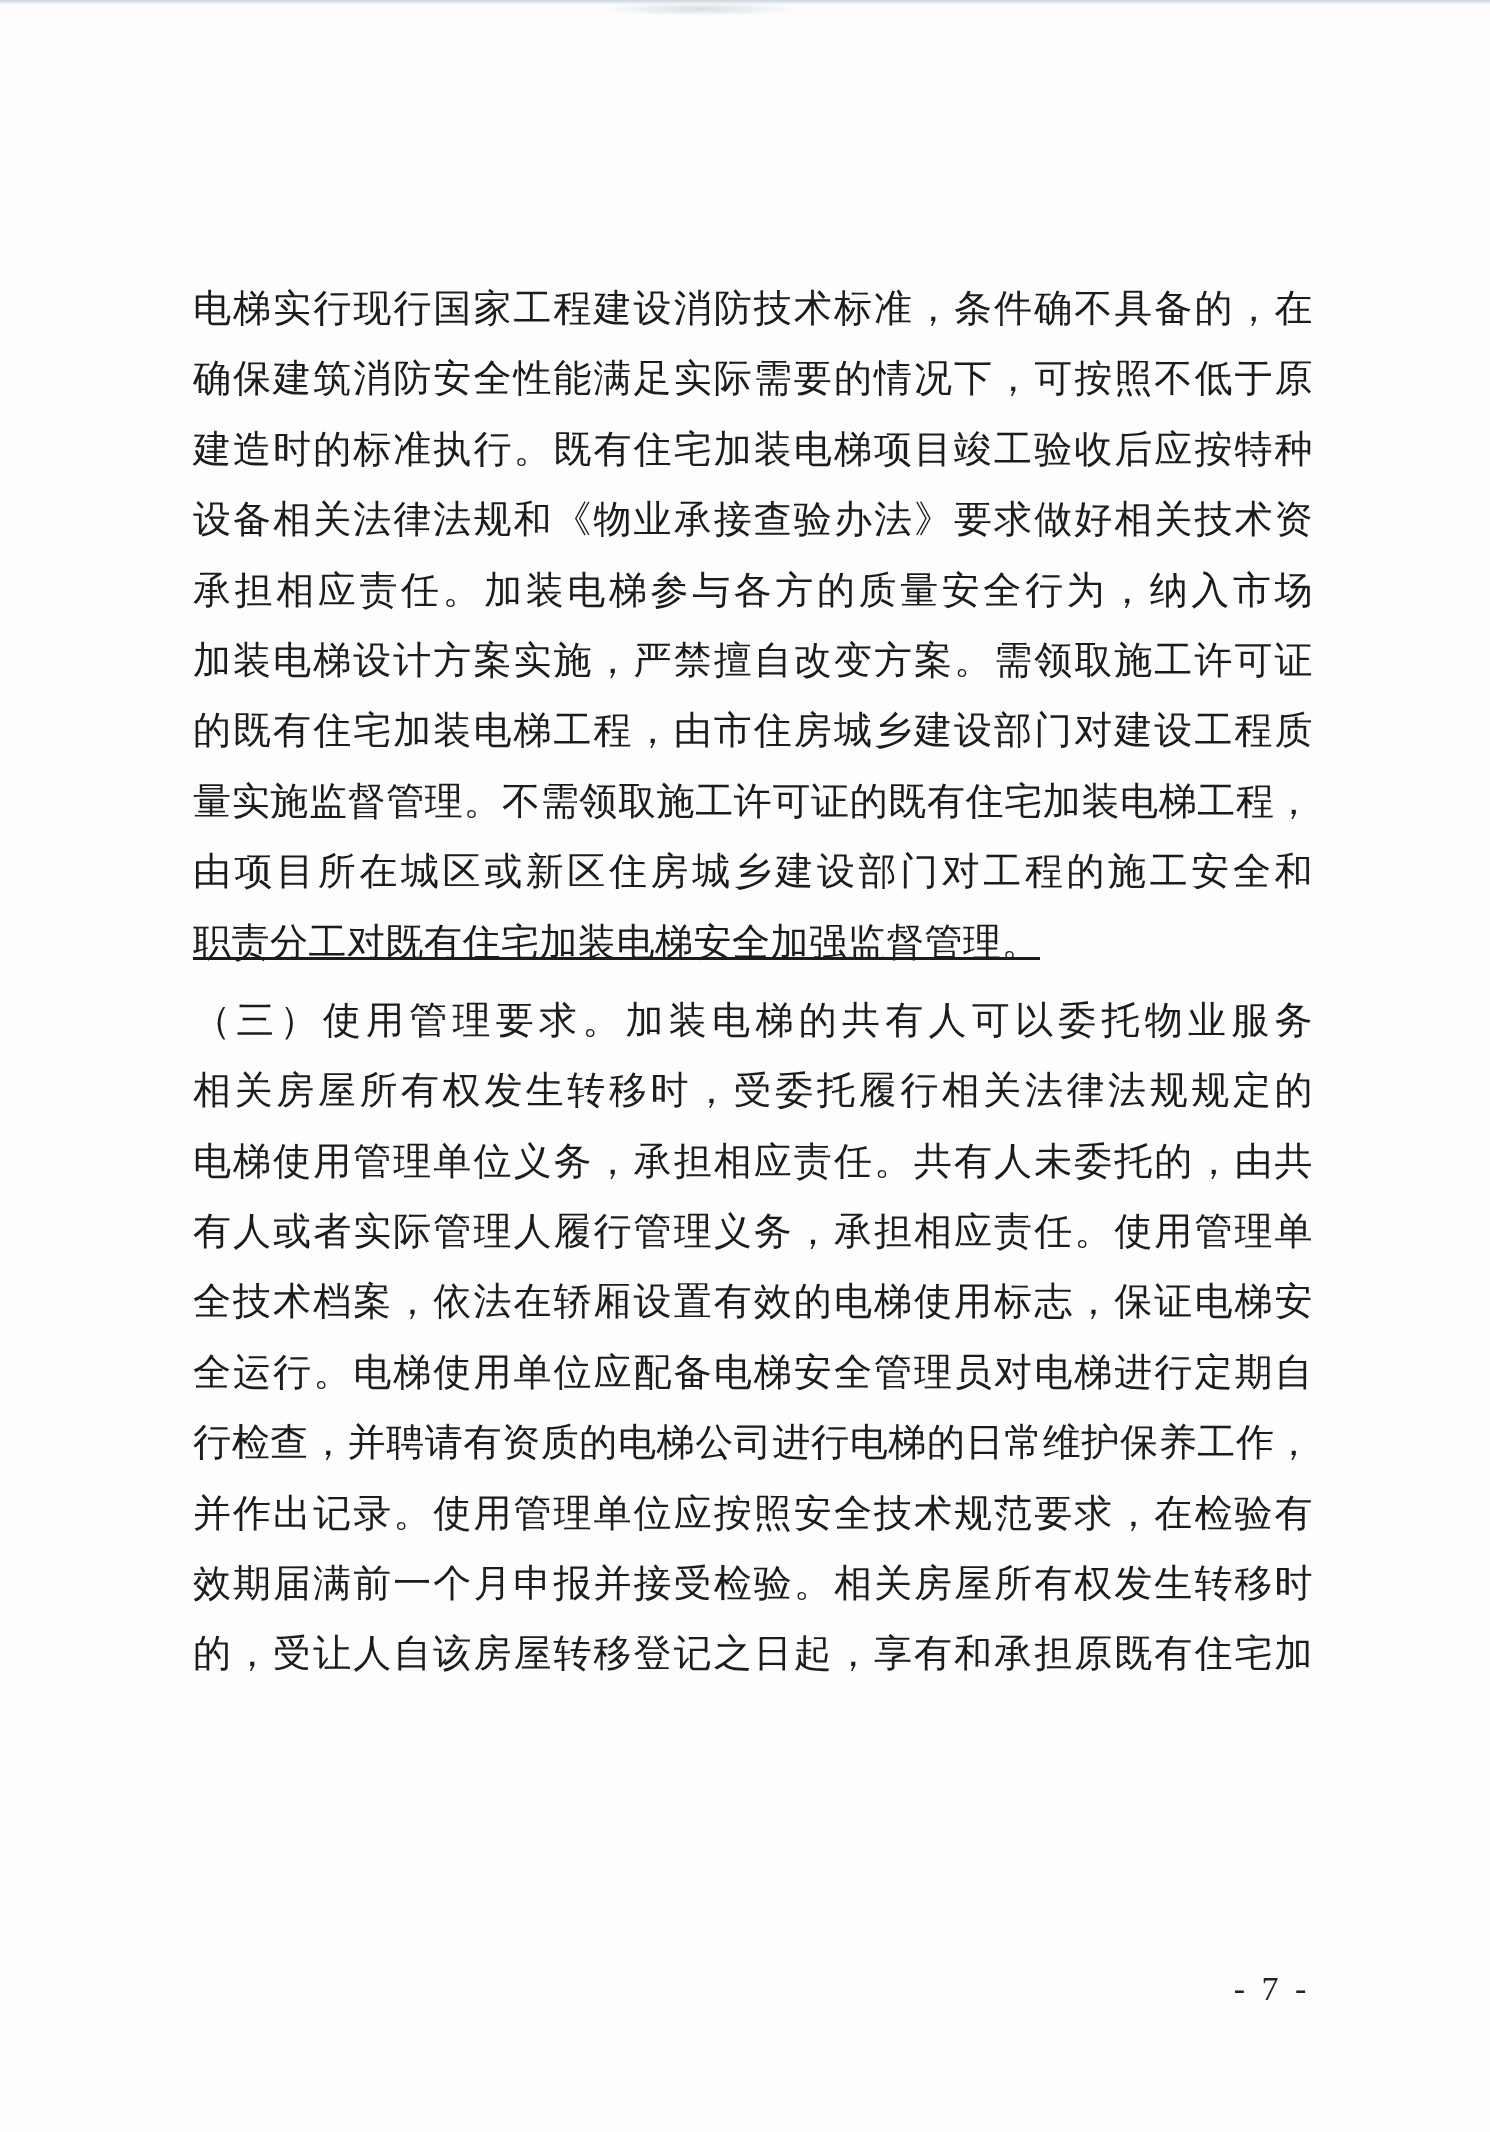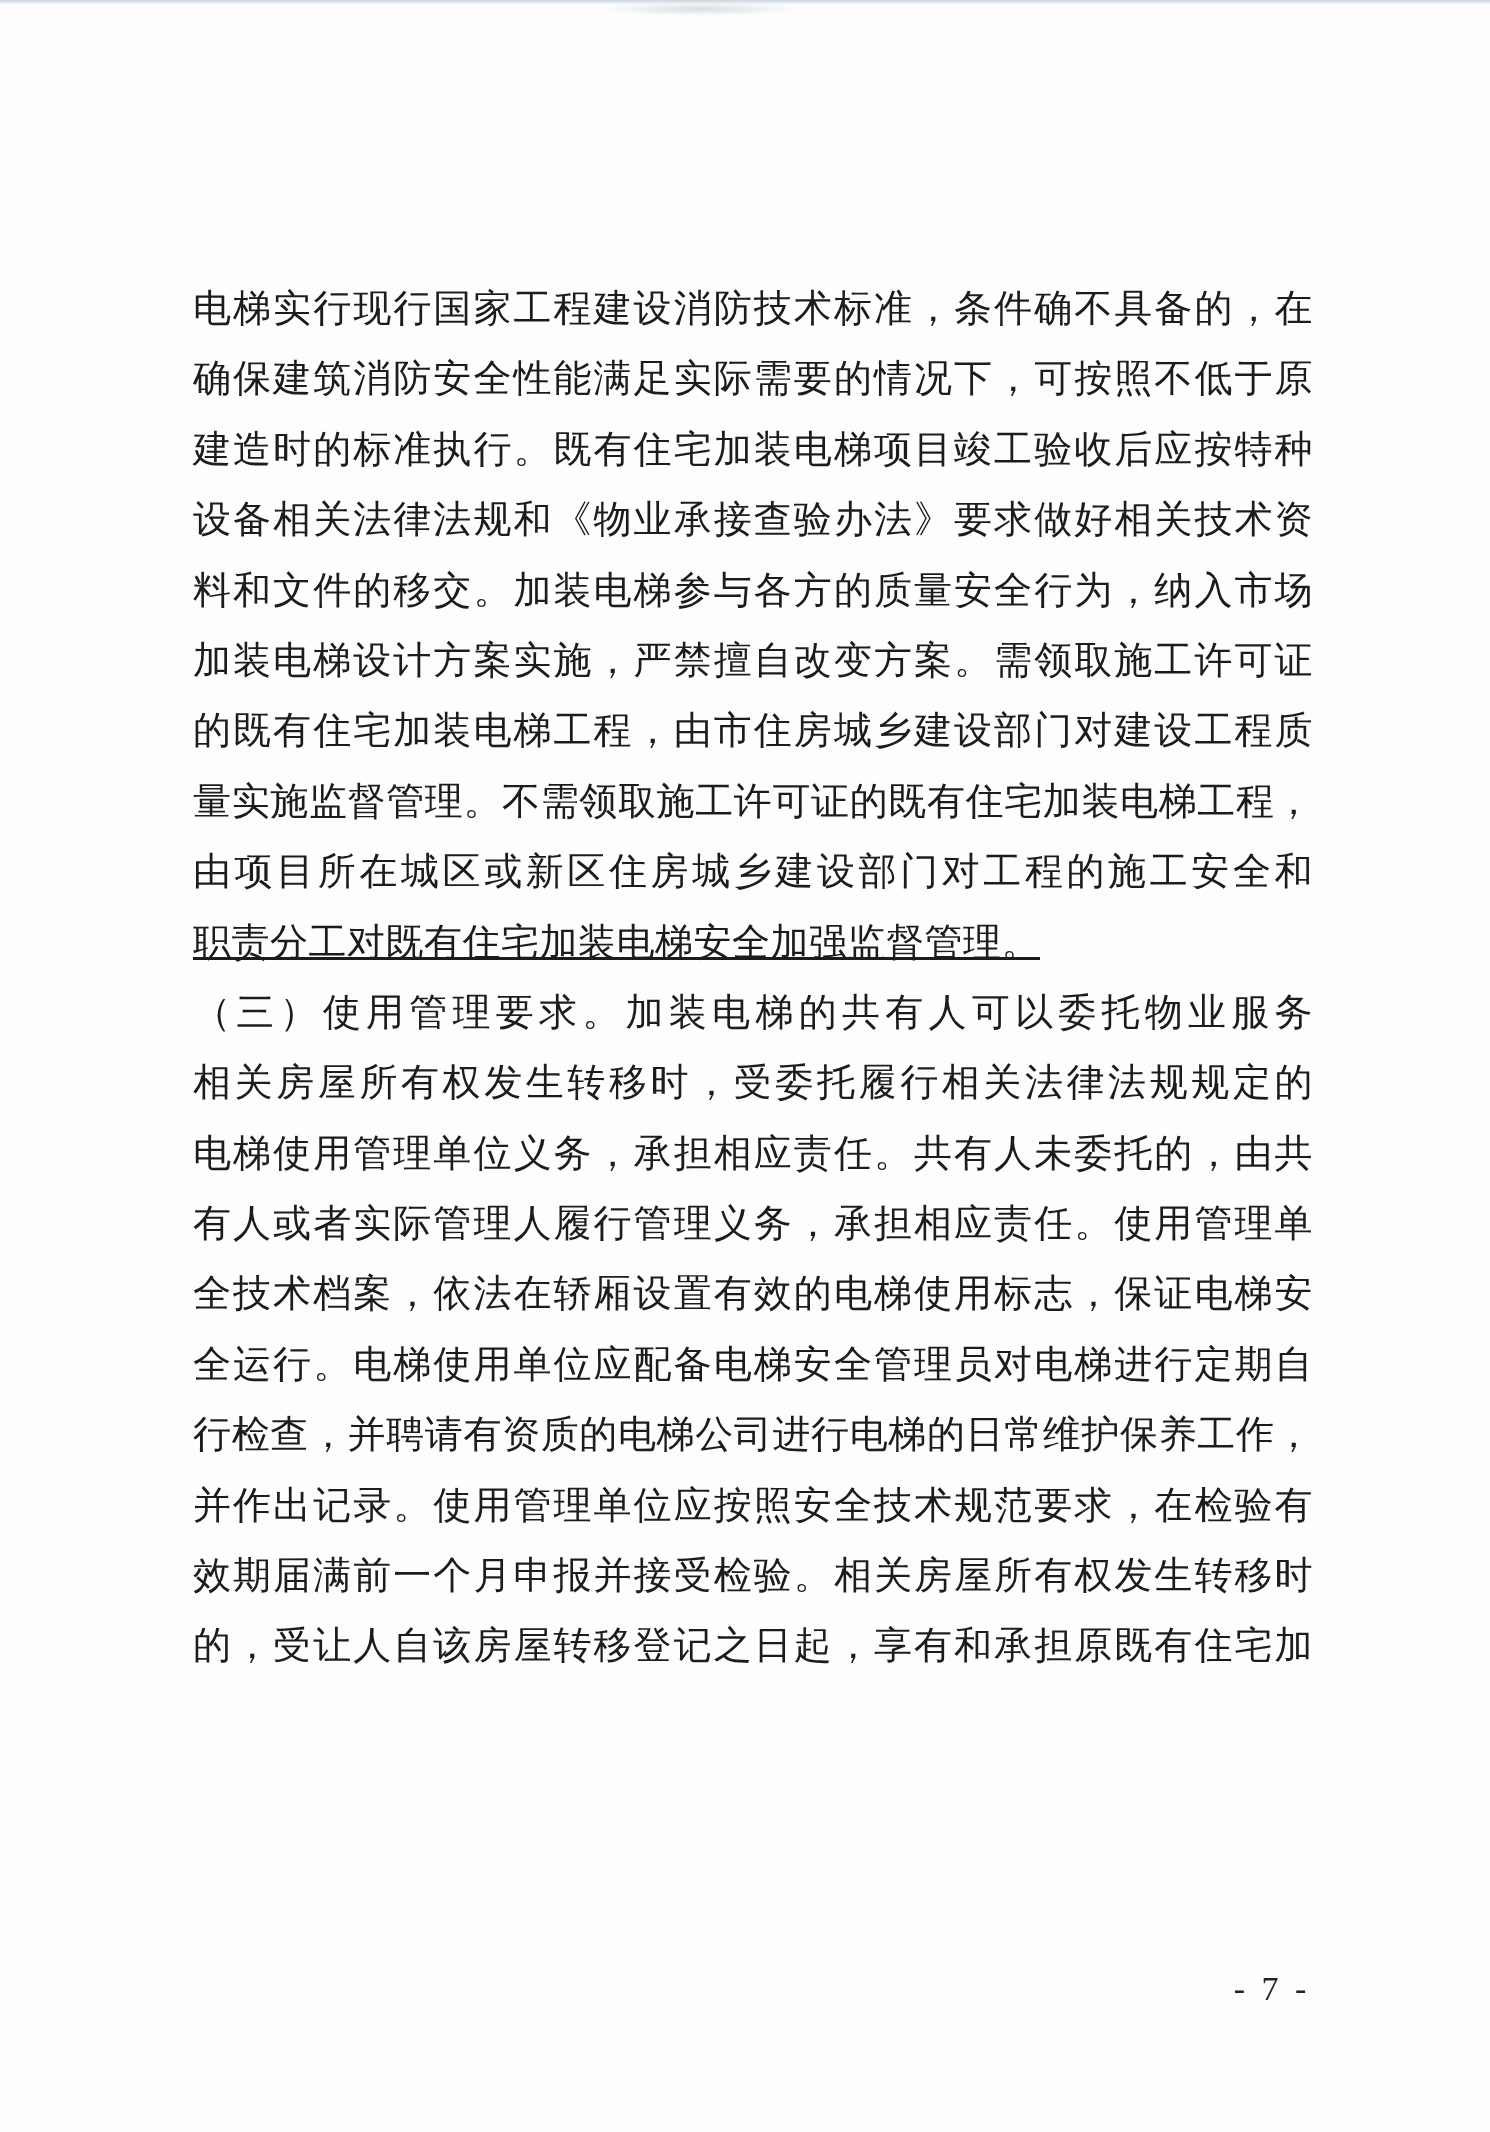--- a/index.html
+++ b/index.html
@@ -51,20 +51,21 @@
       white-space: nowrap;
       text-align: justify;
       text-align-last: justify;
     }
     .line.last {
       text-align-last: left;
       text-decoration: underline;
     }
     .line.indent {
       padding-left: 0;
+      margin-top: 8px;
     }
     .page-number {
       position: absolute;
       left: 1222px;
       top: 1970px;
       width: 100px;
       font-family: "Liberation Serif", "DejaVu Serif", serif;
       font-size: 34px;
       color: #222;
       text-align: center;
@@ -76,21 +77,21 @@
 
 <div class="scan-edge"></div>
 <div class="scan-smudge"></div>
 
 <div class="page">
   <div class="body-text">
     <span class="line">电梯实行现行国家工程建设消防技术标准，条件确不具备的，在</span>
     <span class="line">确保建筑消防安全性能满足实际需要的情况下，可按照不低于原</span>
     <span class="line">建造时的标准执行。既有住宅加装电梯项目竣工验收后应按特种</span>
     <span class="line">设备相关法律法规和《物业承接查验办法》要求做好相关技术资</span>
-    <span class="line">料和文件的移交。加装电梯参与各方的质量安全行为，纳入市场</span>
+    <span class="line">承担相应责任。加装电梯参与各方的质量安全行为，纳入市场</span>
     <span class="line">加装电梯设计方案实施，严禁擅自改变方案。需领取施工许可证</span>
     <span class="line">的既有住宅加装电梯工程，由市住房城乡建设部门对建设工程质</span>
     <span class="line">量实施监督管理。不需领取施工许可证的既有住宅加装电梯工程，</span>
     <span class="line">由项目所在城区或新区住房城乡建设部门对工程的施工安全和</span>
     <span class="line last">职责分工对既有住宅加装电梯安全加强监督管理。</span>
     <span class="line indent">（三）使用管理要求。加装电梯的共有人可以委托物业服务</span>
     <span class="line">相关房屋所有权发生转移时，受委托履行相关法律法规规定的</span>
     <span class="line">电梯使用管理单位义务，承担相应责任。共有人未委托的，由共</span>
     <span class="line">有人或者实际管理人履行管理义务，承担相应责任。使用管理单</span>
     <span class="line">全技术档案，依法在轿厢设置有效的电梯使用标志，保证电梯安</span>

